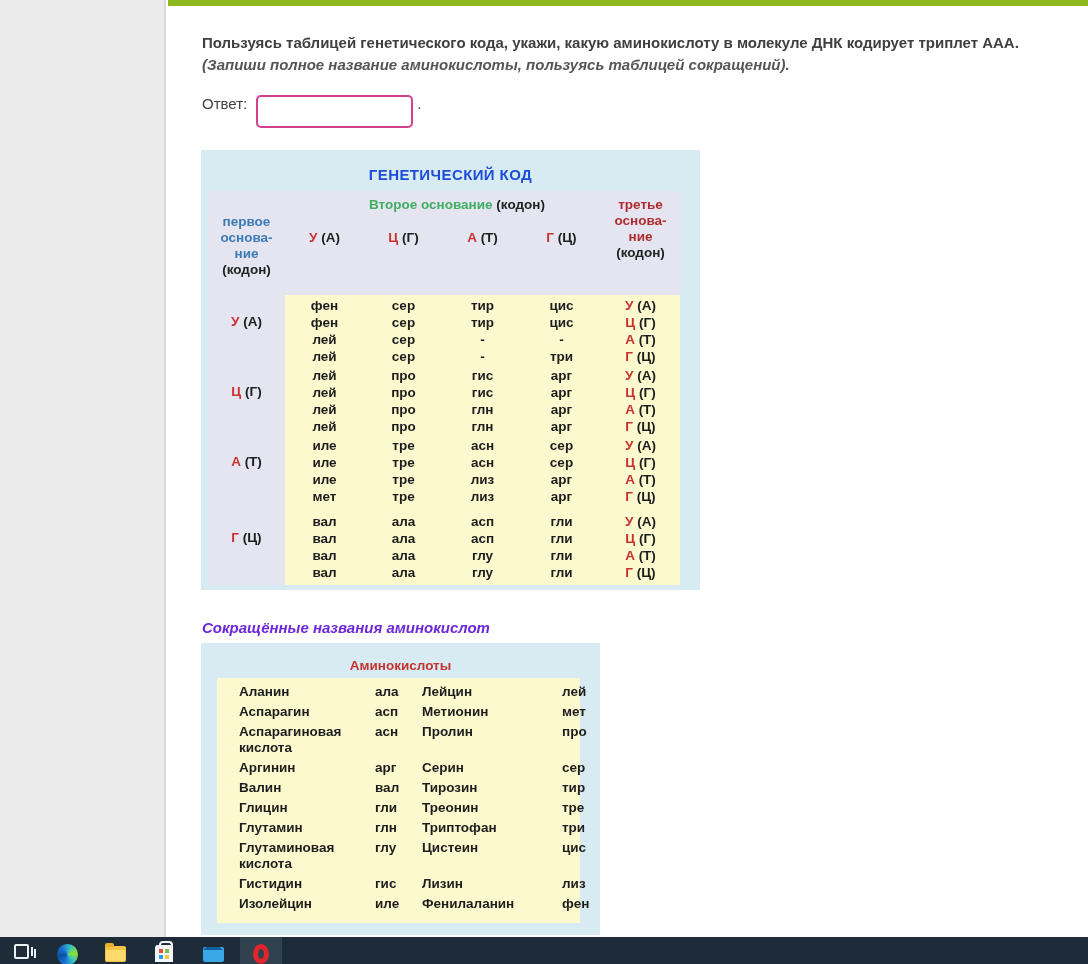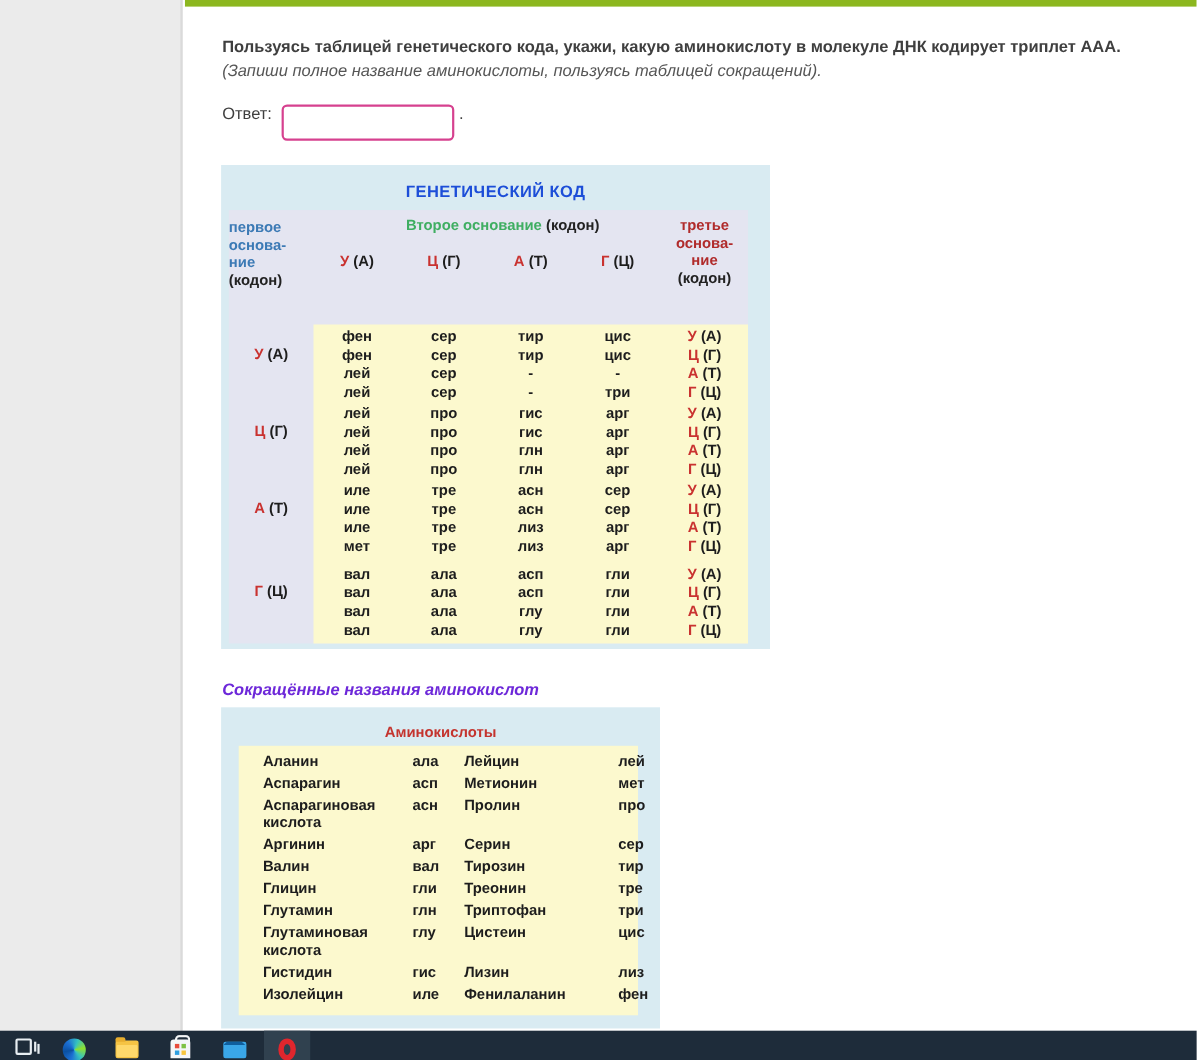--- a/index.html
+++ b/index.html
@@ -11,37 +11,37 @@
   .sidebar { position:absolute; left:0; top:0; width:166px; height:937px;
     background:#ebebeb; border-right:2px solid #dadada; }
 
   
   .content { position:absolute; left:168px; top:0; width:920px; height:937px;
     background:#ffffff; overflow:hidden; }
   .topbar { position:absolute; left:0; top:0; width:100%; height:6px; background:#8cb71f; }
 
   .question { margin:32px 0 0 34px; width:868px; font-size:15px; line-height:22px; }
   .q-bold { font-weight:700; color:#3f3f3f; }
-  .q-italic { font-style:italic; font-weight:400; color:#565656; }
+  .q-italic { font-style:italic; font-weight:700; color:#565656; }
 
   .answer-row { margin:19px 18px 0 34px; height:33px; display:flex; 
     font-size:15px; color:#3f3f3f; }
   .answer-label { margin-right:9px; }
   .answer-input { width:157px; height:33px; border:2px solid #d6418f; border-radius:5px;
     background:#fff; outline:none; margin-right:4px; font-size:15px; padding:0 8px;
     color:#3f3f3f; }
 
   
   .gen-table { position:relative; margin:22px 0 0 33px; width:499px; height:440px;
     background:#d9ebf2; font-size:13.5px; font-weight:700; color:#1d1d1d; }
   .gt-title { position:absolute; top:16px; left:0; width:100%; text-align:center;
     color:#1d4ed8; font-size:15px; letter-spacing:.4px; }
   .gt-inner { position:absolute; left:7px; top:41px; width:472px; height:394px;
     background:#e4e5f1; }
-  .gt-first { position:absolute; left:0; top:8px; width:77px; text-align:left;
+  .gt-first { position:absolute; left:0; top:23px; width:77px; text-align:center;
     line-height:16px; color:#3c7ab5; }
   .gt-second { position:absolute; left:91px; top:6px; width:316px; text-align:center;
     color:#3fae62; }
   .gt-third-head { position:absolute; left:393px; top:6px; width:79px; text-align:center;
     line-height:16px; color:#b02b2b; }
   .gt-kodon { color:#222; }
   .gt-subrow { position:absolute; left:77px; top:39px; width:395px; display:grid;
     grid-template-columns:repeat(5,79px); }
   .gt-subrow .gt-colhead { text-align:center; }
   .gt-yellow { position:absolute; left:77px; top:104px; width:395px; height:290px;

